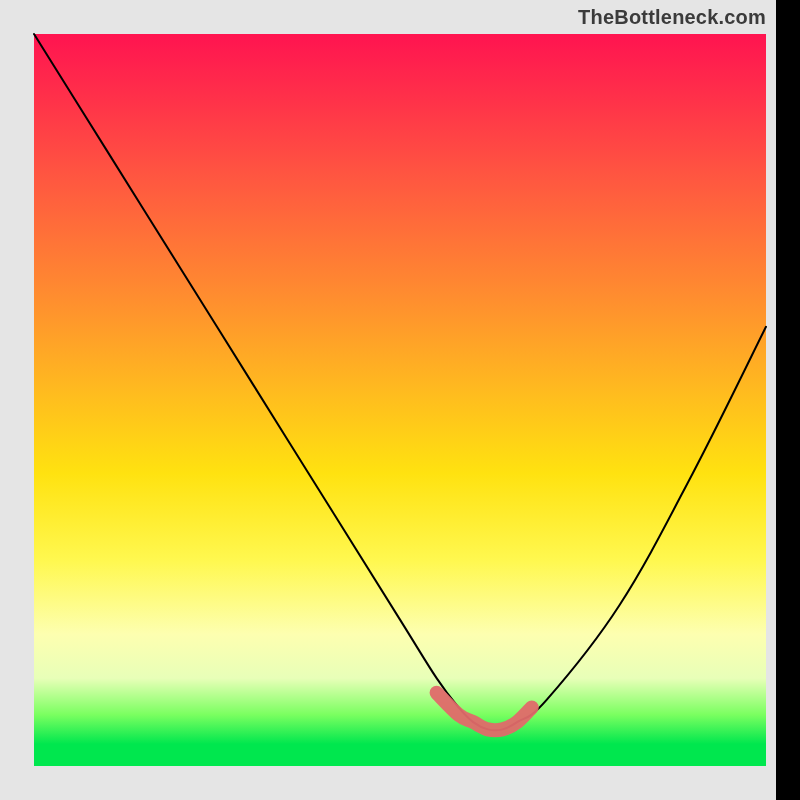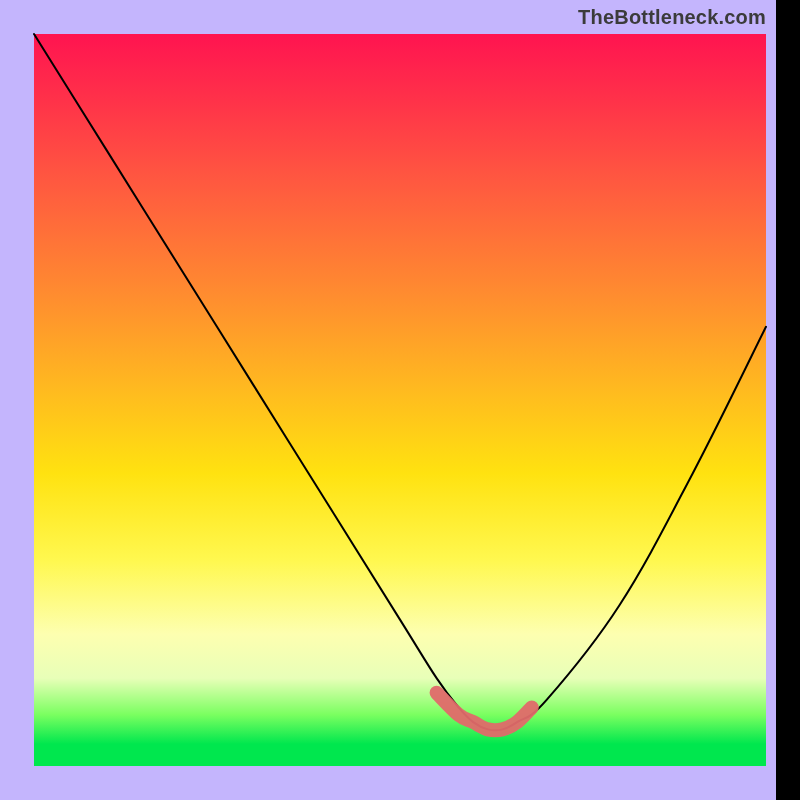--- a/index.html
+++ b/index.html
@@ -8,21 +8,21 @@
     width: 800px;
     height: 800px;
     background: #000;
     overflow: hidden;
     font-family: Arial, Helvetica, sans-serif;
   }
   .frame {
     position: relative;
     width: 776px;
     height: 800px;
-    background: #c4b5fd;
+    background: #e5e5e5;
   }
   .plot {
     position: absolute;
     left: 34px;
     top: 34px;
     width: 732px;
     height: 732px;
     
     background: linear-gradient(
       to bottom,

